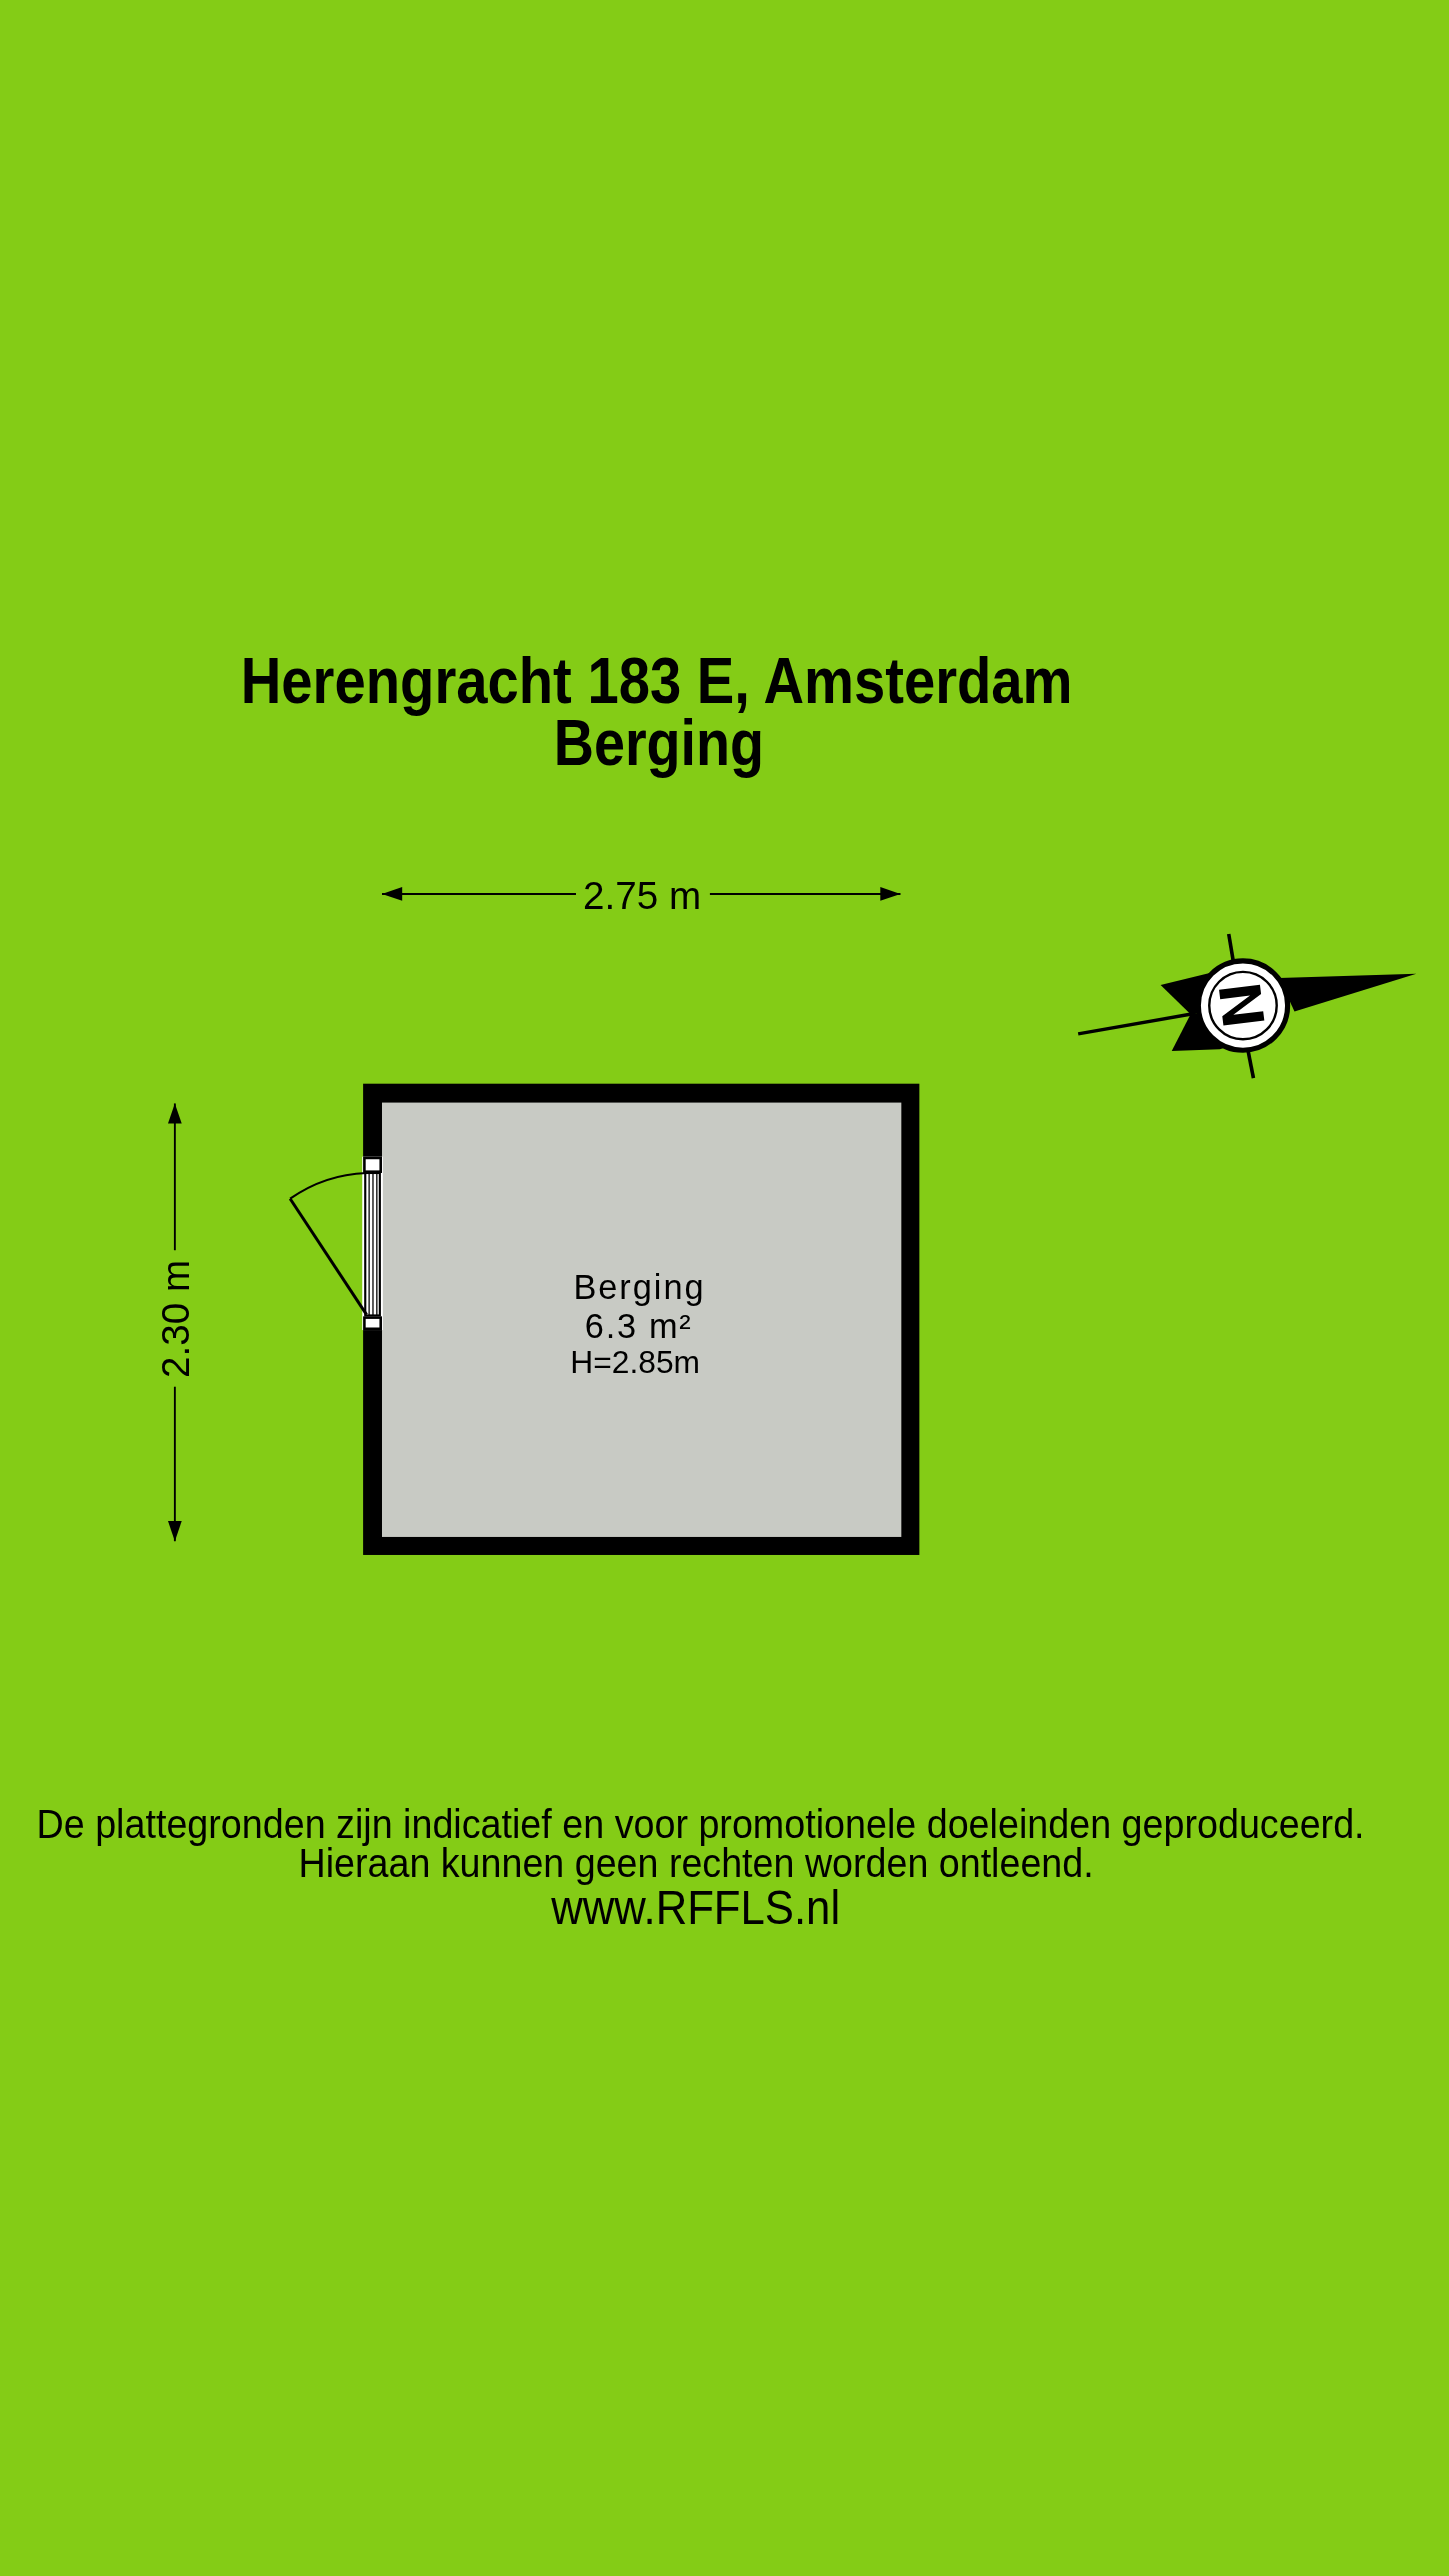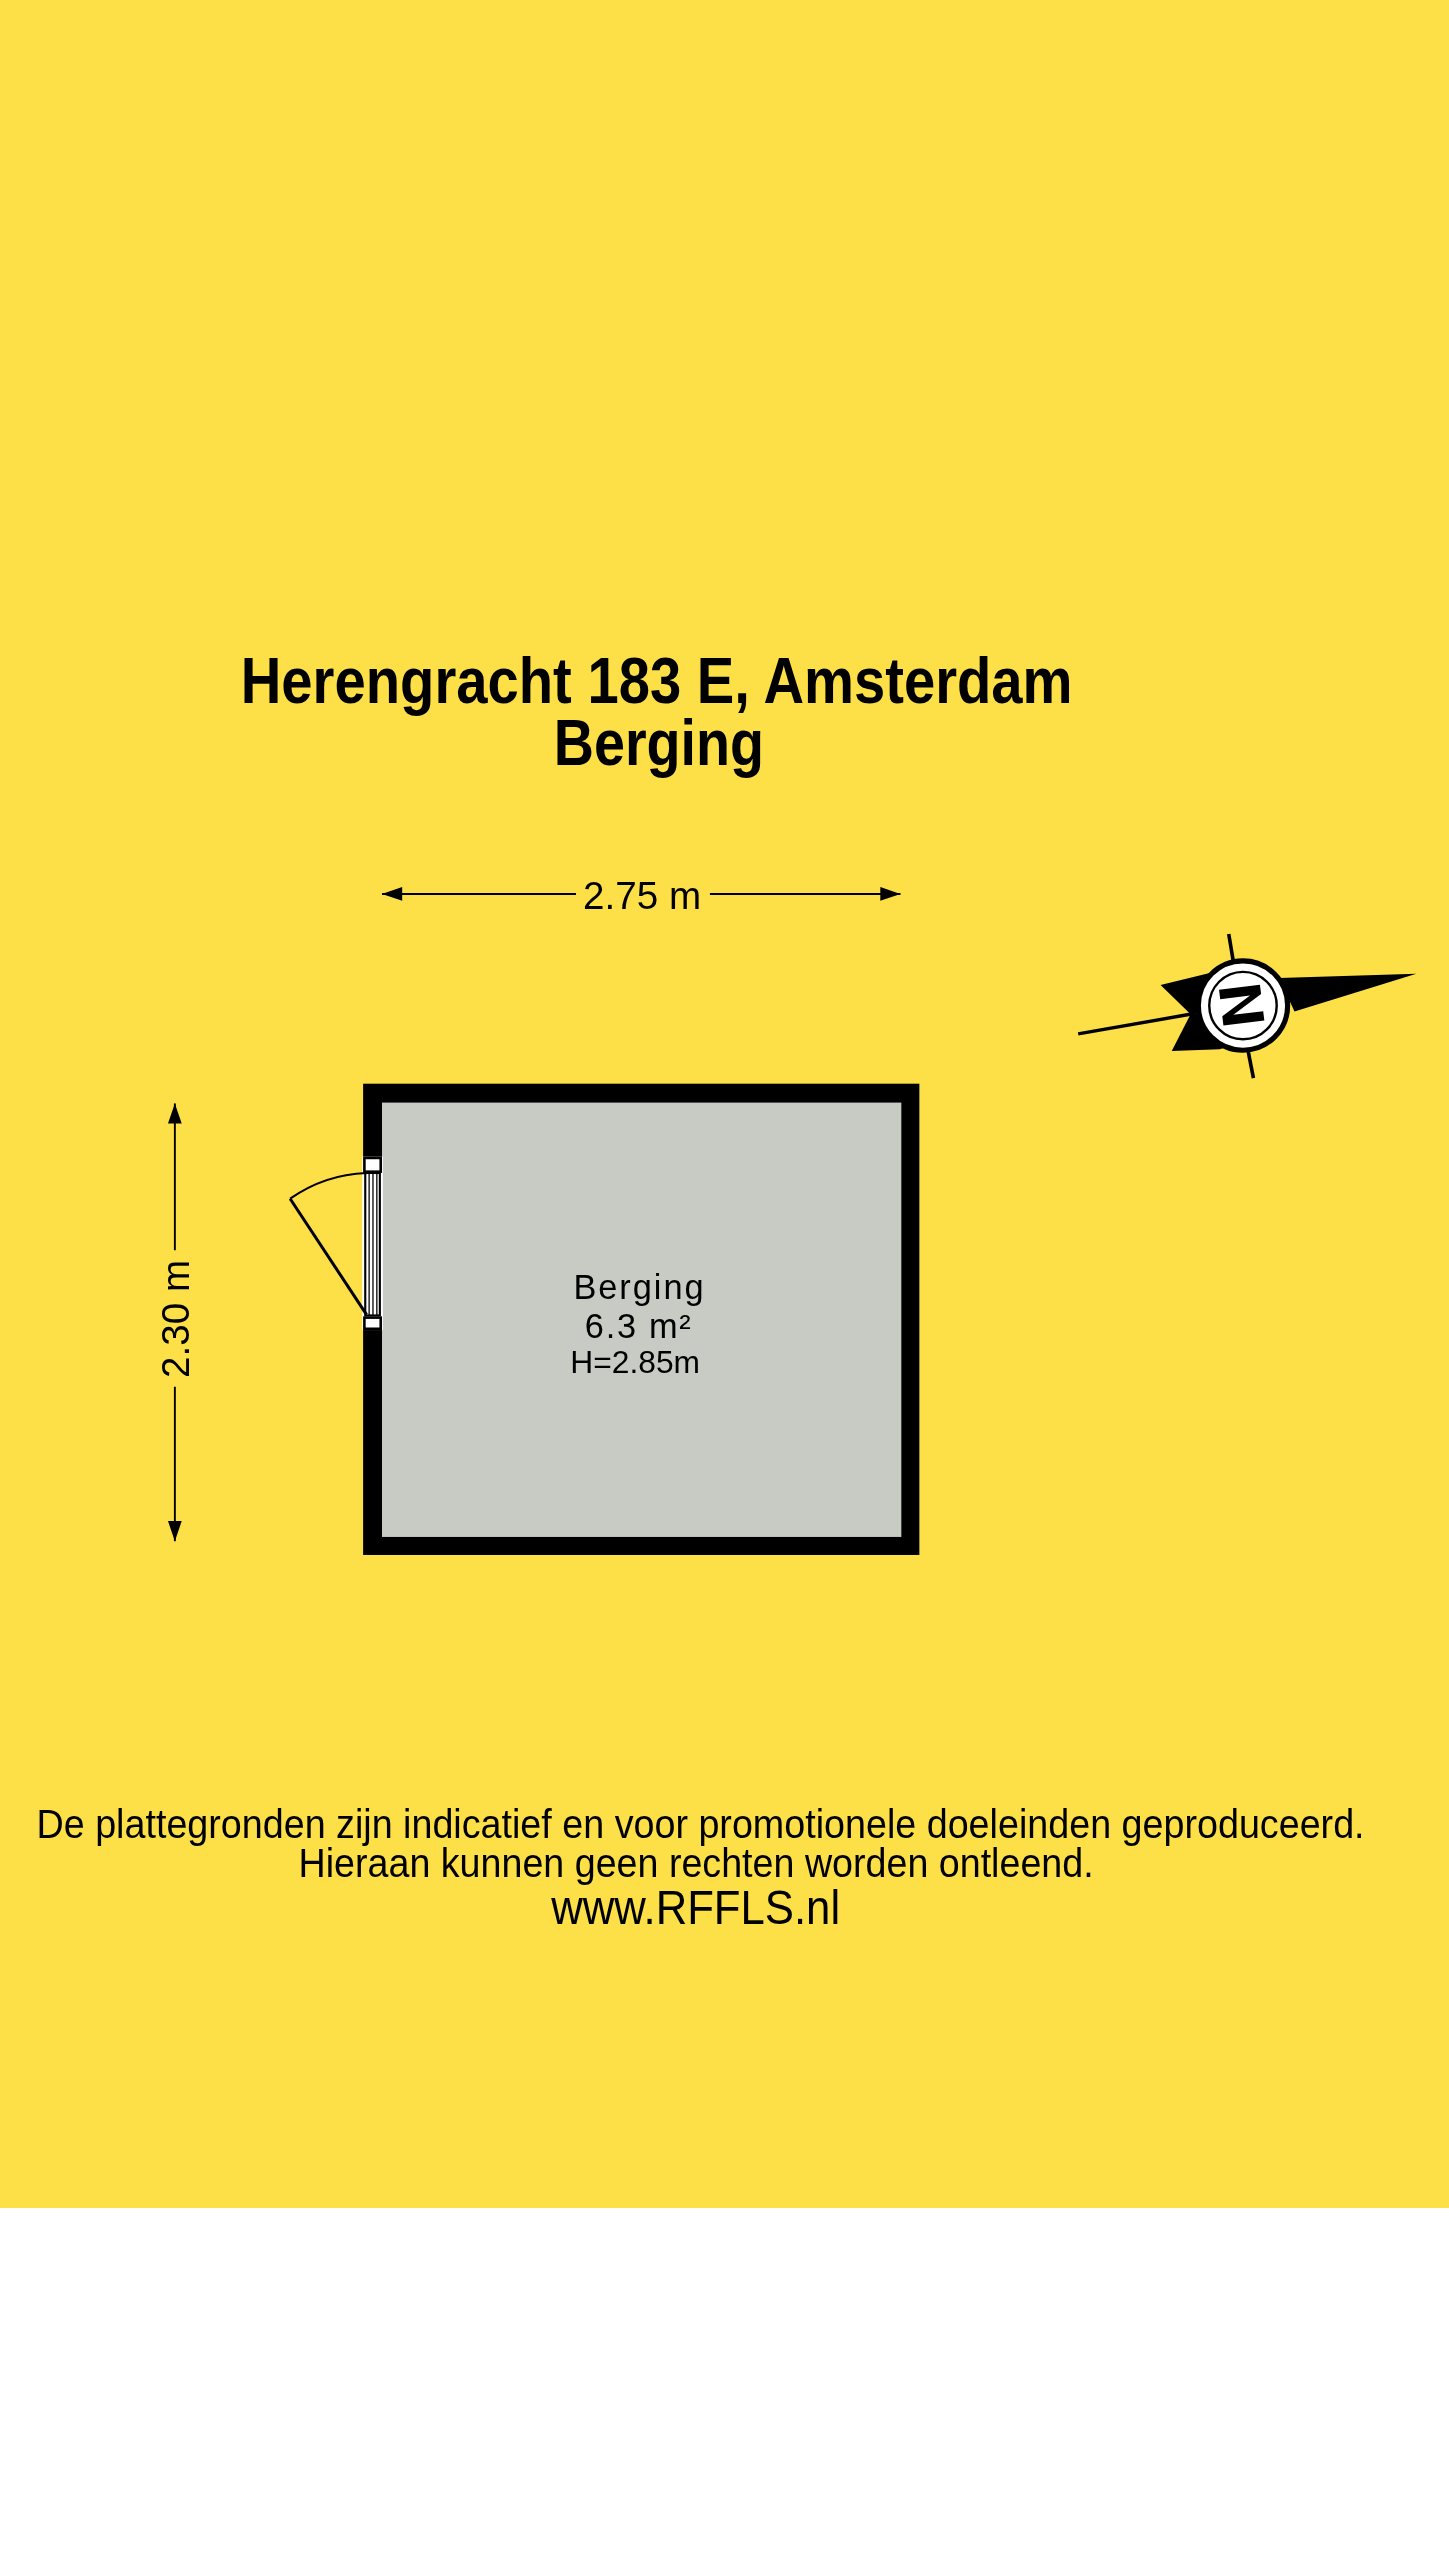--- a/index.html
+++ b/index.html
@@ -1,16 +1,16 @@
 <!DOCTYPE html>
 <html style="font-size:13.7px"><head>
 <meta charset="utf-8">
 <style>
   html,body{margin:0;padding:0;background:#ffffff;}
-  #page{position:relative;width:1449px;height:2208px;background:#fde047;overflow:hidden;
+  #page{position:relative;width:1449px;height:2576px;background:#84cc16;overflow:hidden;
         font-family:"Liberation Sans", sans-serif;}
   .ttl{position:absolute;left:0;width:1449px;text-align:center;font-weight:bold;color:#000;
        white-space:nowrap;}
   .dsc{position:absolute;left:0;width:1449px;text-align:center;color:#000;white-space:nowrap;}
 </style>
 </head>
 <body>
 <div id="page">
 
 <div class="ttl" id="t1" style="top:644px;font-size:64px;"><span style="display:inline-block;transform:scaleX(0.878);transform-origin:50% 50%;margin-left:-136px;">Herengracht 183 E, Amsterdam</span></div>

